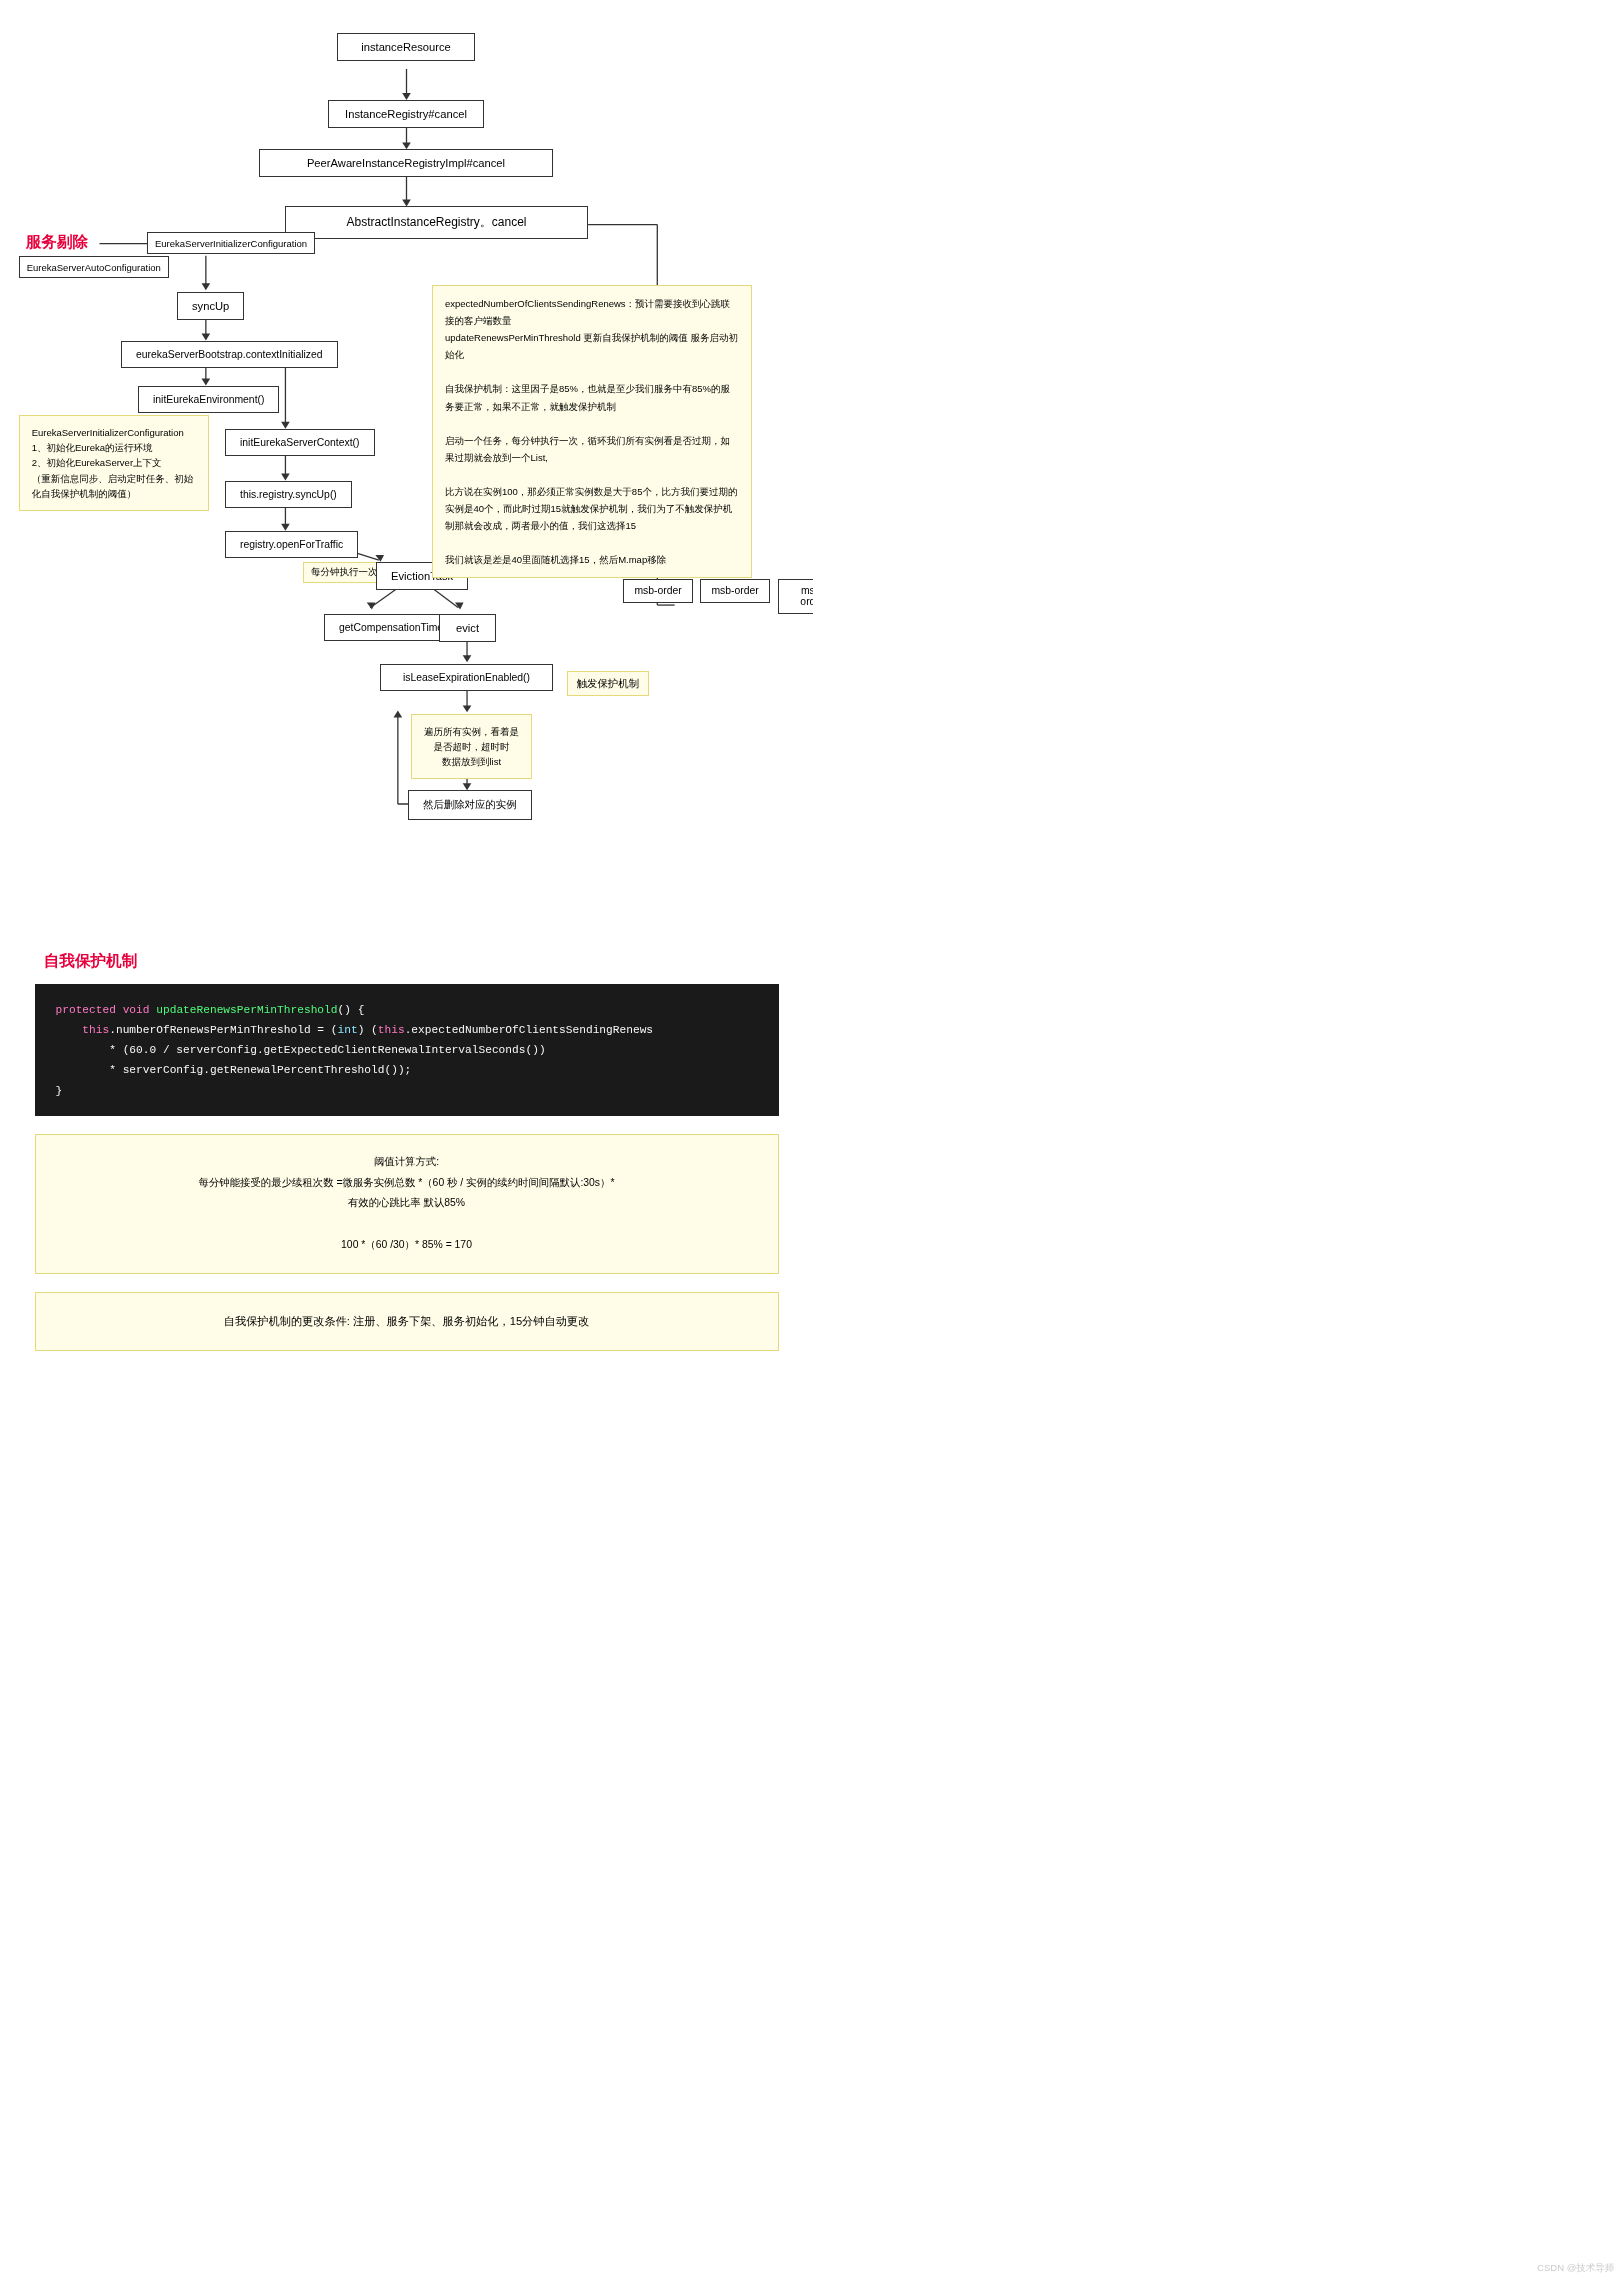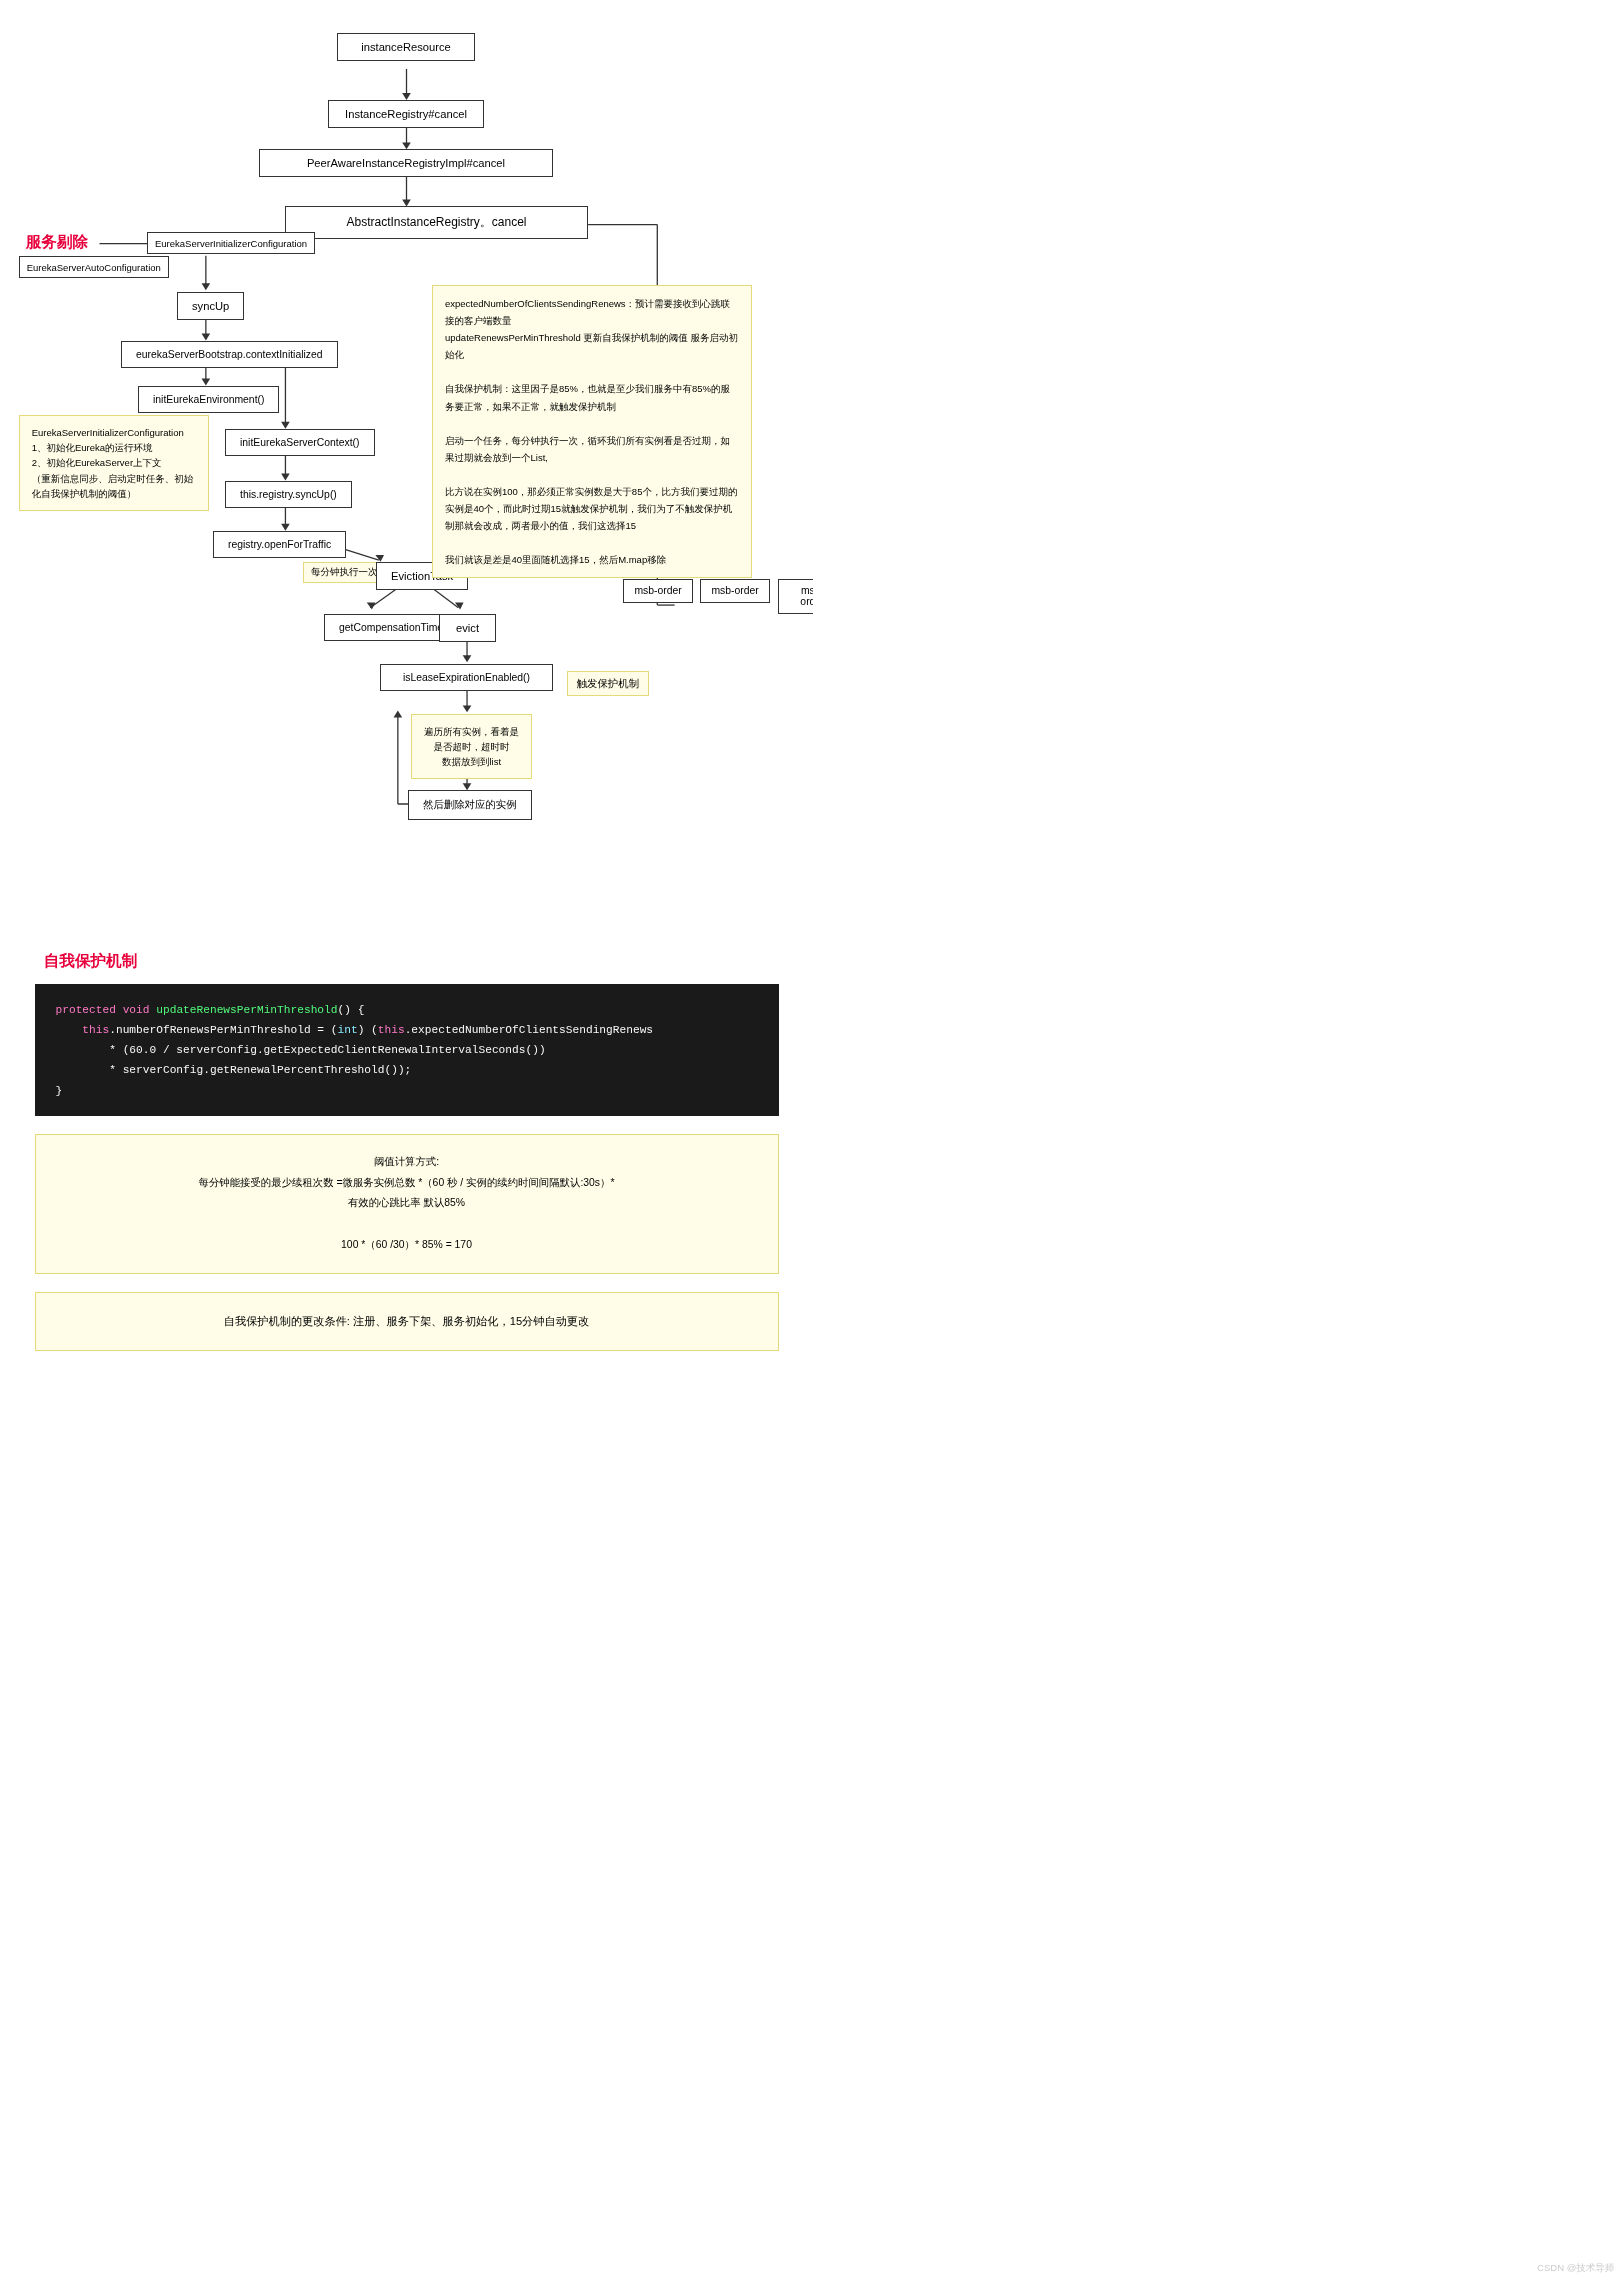--- a/index.html
+++ b/index.html
@@ -210,21 +210,21 @@
     <div class="abs flow-box" style="left:160px; top:275px; min-width:57px;">syncUp</div>
 
     <div class="abs flow-box" style="left:104px; top:324px; min-width:171px; font-size:10.4px;">eurekaServerBootstrap.contextInitialized</div>
 
     <div class="abs flow-box" style="left:121px; top:369px; min-width:135px; font-size:10.4px;">initEurekaEnvironment()</div>
 
     <div class="abs flow-box" style="left:208px; top:412px; min-width:125px; font-size:10.4px;">initEurekaServerContext()</div>
 
     <div class="abs flow-box" style="left:208px; top:464px; min-width:125px; font-size:10.4px;">this.registry.syncUp()</div>
 
-    <div class="abs flow-box" style="left:196px; top:514px; min-width:125px; font-size:10.4px;">registry.openForTraffic</div>
+    <div class="abs flow-box" style="left:208px; top:514px; min-width:125px; font-size:10.4px;">registry.openForTraffic</div>
 
     <div class="abs exec-label" style="left:286px; top:545px;">每分钟执行一次</div>
 
     <div class="abs flow-box" style="left:359px; top:545px; min-width:91px;">EvictionTask</div>
 
     <div class="abs flow-box" style="left:307px; top:597px; min-width:112px; font-size:10.4px;">getCompensationTimeMs()</div>
 
     <div class="abs flow-box" style="left:422px; top:597px; min-width:57px;">evict</div>
 
     <div class="abs flow-box" style="left:363px; top:647px; min-width:173px; font-size:10.4px;">isLeaseExpirationEnabled()</div>

